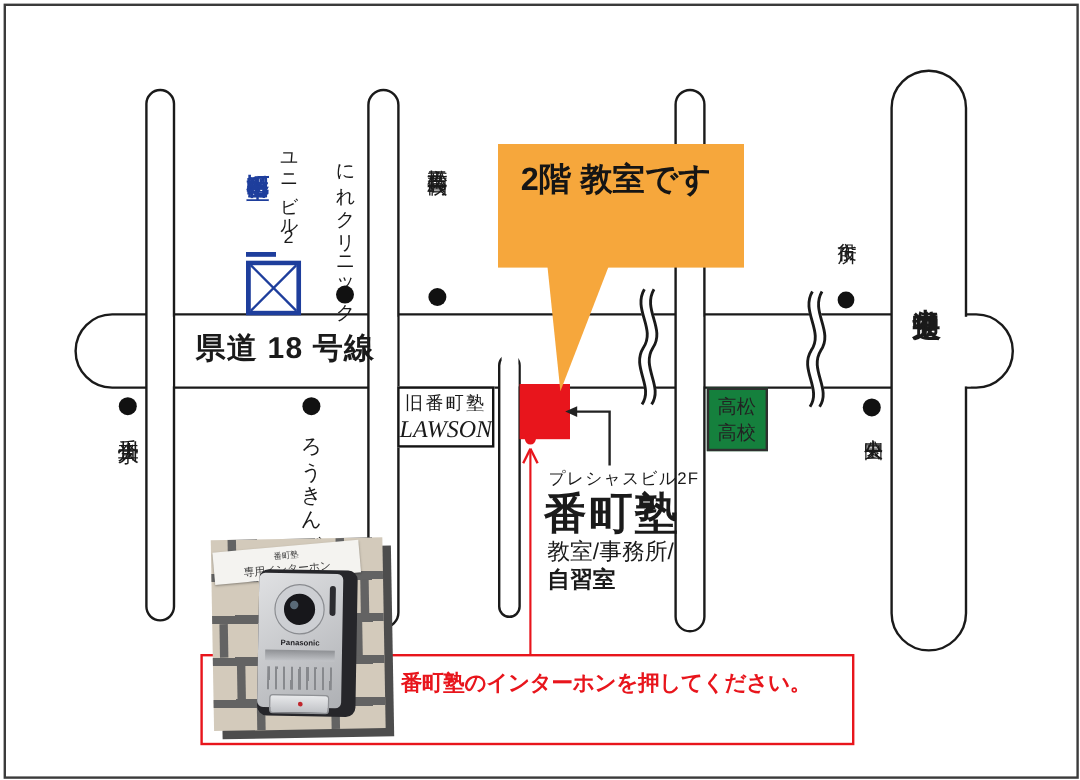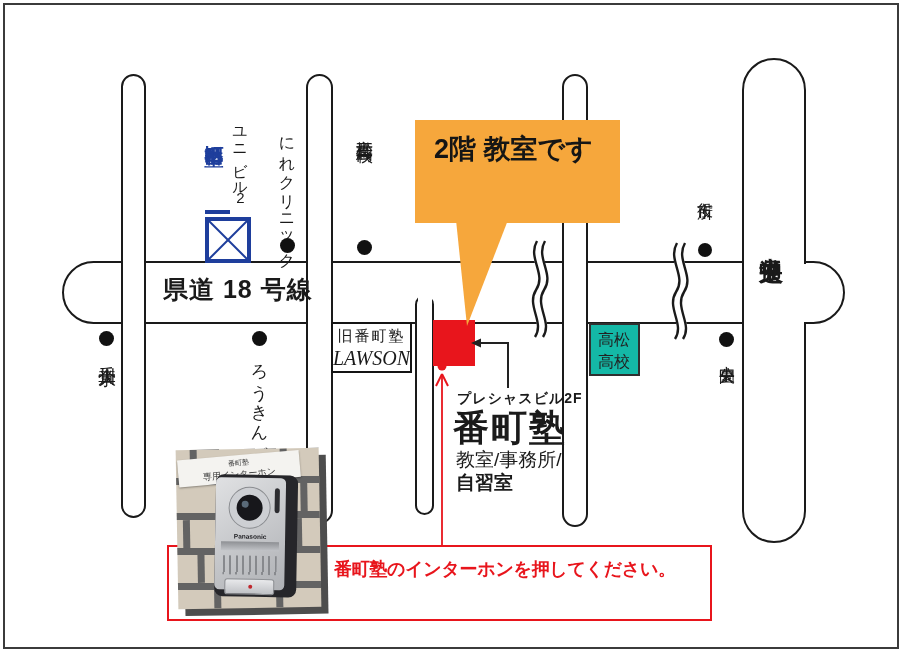--- a/index.html
+++ b/index.html
@@ -73,42 +73,42 @@
 
   <div class="dot" style="left:719px;top:332px;width:15px;height:15px;"></div>
   <div class="vtext" style="left:719px;top:353px;font-size:16px;">中央公園</div>
 
   <div class="abs" style="left:331px;top:322px;width:81px;height:51px;border:2px solid #141414;box-sizing:border-box;
               z-index:4;text-align:center;padding-top:3px;background:#fff;">
     <div style="font-size:15px;letter-spacing:2px;">旧番町塾</div>
     <div style="font-size:20px;font-family:'Liberation Serif','DejaVu Serif',serif;margin-top:1px;font-style:italic;">LAWSON</div>
   </div>
 
-  <div class="abs" style="left:589px;top:323px;width:51px;height:53px;background:#14b8a6;border:2px solid #2f2f2f;
+  <div class="abs" style="left:589px;top:323px;width:51px;height:53px;background:#15803d;border:2px solid #2f2f2f;
               box-sizing:border-box;z-index:4;padding:4px 0 0 7px;line-height:1.35;font-size:16px;color:#222;">
     <div>高松</div>
     <div>高校</div>
   </div>
 
   <div class="abs" style="left:433px;top:320px;width:42px;height:46px;background:#e8151c;z-index:4;"></div>
 
   <div class="abs" style="left:415px;top:120px;width:205px;height:103px;background:#f6a73c;z-index:5;"></div>
   <svg class="abs" style="left:450px;top:218px;z-index:5;" width="62" height="110" viewBox="0 0 62 110">
     <polygon points="6,2 58,2 17,108" fill="#f6a73c"></polygon>
   </svg>
   <div class="abs" style="left:434px;top:131px;z-index:6;font-weight:bold;font-size:27px;line-height:37px;color:#151515;white-space:nowrap;">
     <div>2階 教室です</div>
   </div>
 
   <svg class="abs" style="left:470px;top:334px;z-index:4;" width="45" height="58" viewBox="0 0 45 58">
     <polyline points="10,9 38,9 38,54" stroke="#222" stroke-width="2" fill="none"></polyline>
     <polygon points="1,9 11,4.5 11,13.5" fill="#222"></polygon>
   </svg>
 
-  <div class="hlabel" style="left:457px;top:390px;font-size:14px;font-weight:bold;letter-spacing:1px;">プレシャスビル2F</div>
+  <div class="hlabel" style="left:457px;top:390px;font-size:14px;font-weight:normal;letter-spacing:1px;">プレシャスビル2F</div>
   <div class="hlabel" style="left:453px;top:404px;font-size:36px;font-weight:bold;letter-spacing:2px;">番町塾</div>
   <div class="hlabel" style="left:456px;top:447px;font-size:19px;font-weight:normal;">教室/事務所/</div>
   <div class="hlabel" style="left:456px;top:470px;font-size:19px;font-weight:bold;">自習室</div>
 
   <svg class="abs" style="left:433px;top:360px;z-index:4;" width="18" height="186" viewBox="0 0 18 186">
     <circle cx="9" cy="6" r="4.5" fill="#e8151c"></circle>
     <line x1="9" y1="14" x2="3" y2="26" stroke="#e8151c" stroke-width="2"></line>
     <line x1="9" y1="14" x2="15" y2="26" stroke="#e8151c" stroke-width="2"></line>
     <line x1="9" y1="14" x2="9" y2="185" stroke="#e8151c" stroke-width="1.8"></line>
   </svg>

